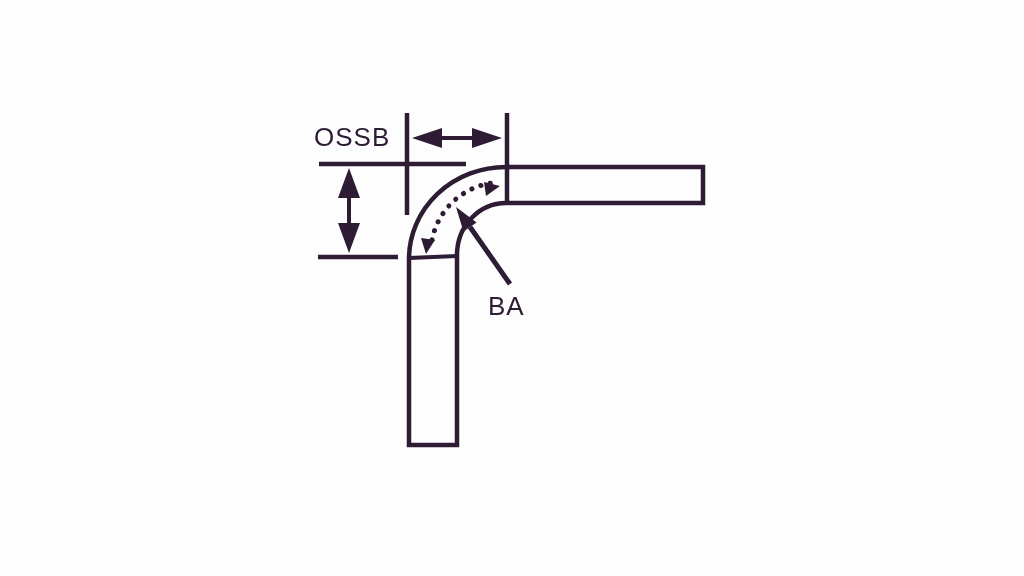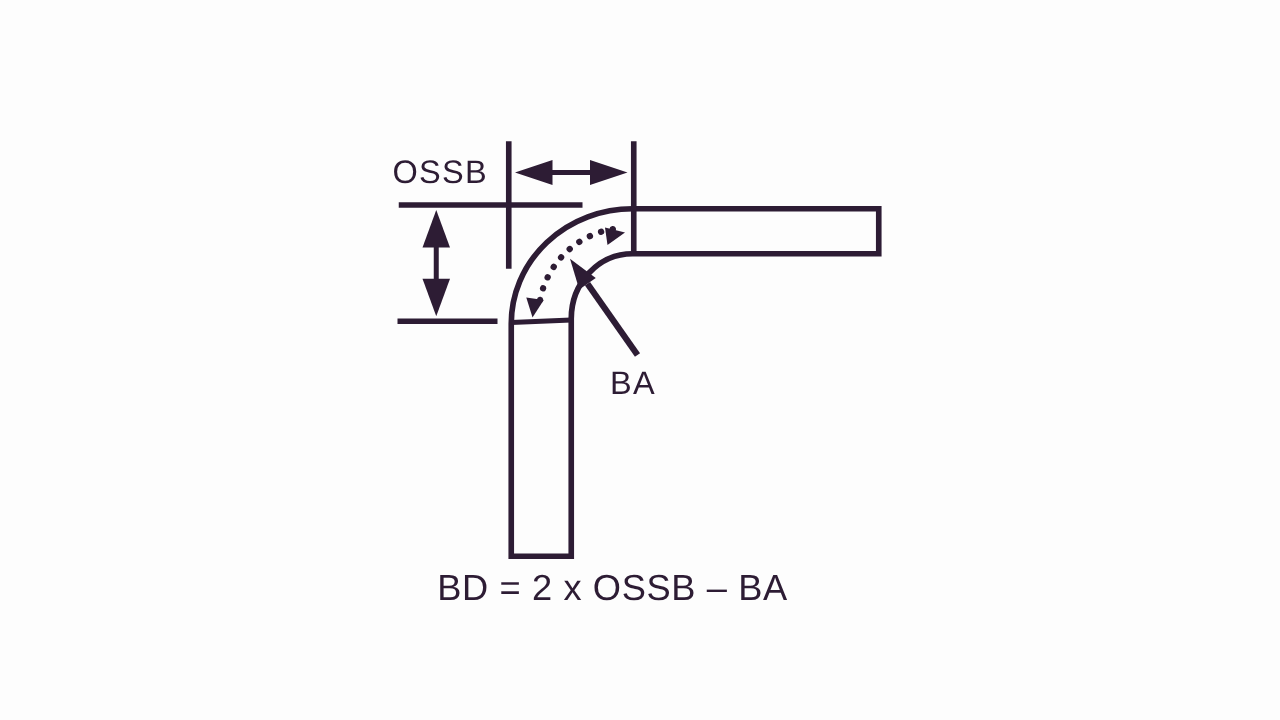--- a/index.html
+++ b/index.html
@@ -97,15 +97,14 @@
       <line class="stroke" stroke-width="5" x1="510" y1="284" x2="470" y2="227"></line>
       <path class="head" d="M 456 207 L 476.6 222.4 L 463.4 231.6 Z"></path>
     </g>
 
   </svg>
 
   <div class="label label-ossb">OSSB</div>
 
   <div class="label label-ba">BA</div>
 
-  <div class="label label-formula">BD = 2 x OSSB – BA</div>
 
 </div>
 
 </body></html>

